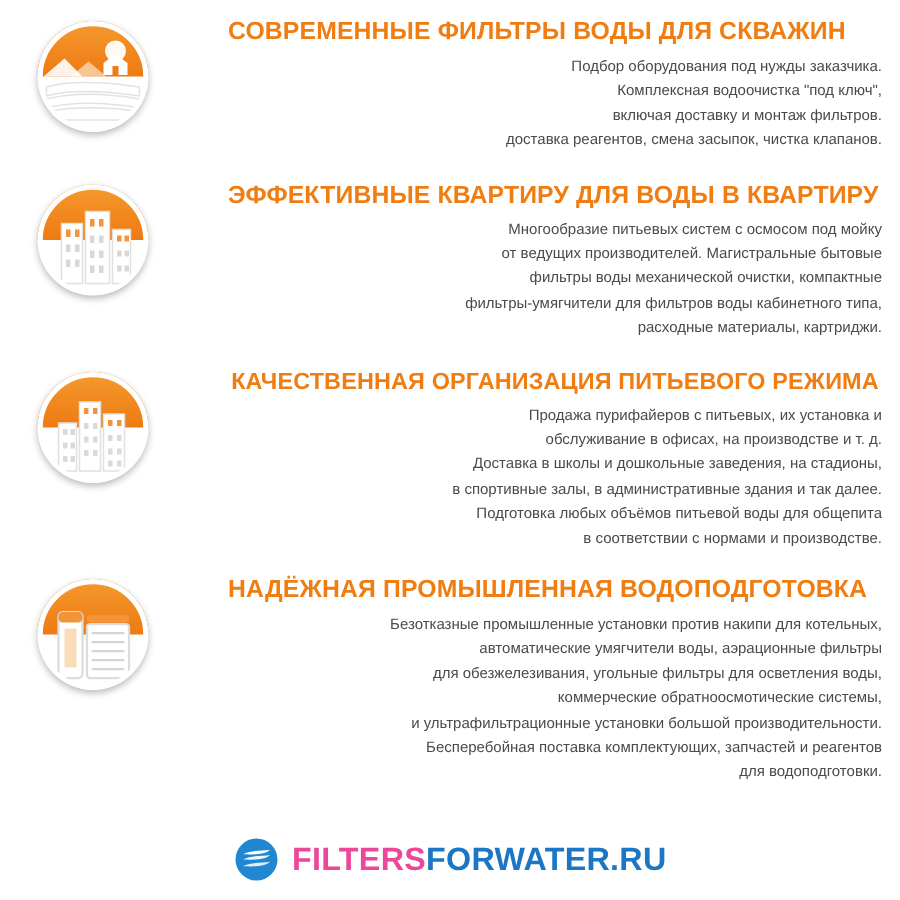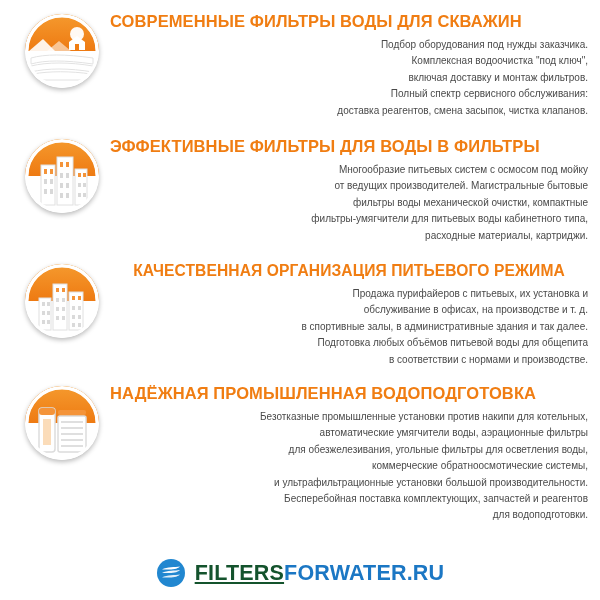--- a/index.html
+++ b/index.html
@@ -17,20 +17,21 @@
     position: relative;
     width: 600px;
     height: 600px;
     box-sizing: border-box;
   }
   .section {
     display: flex;
     align-items: flex-start;
     padding: 0 12px 0 14px;
     box-sizing: border-box;
+    gap: 42px;
   }
   .icon-col {
     width: 96px;
     flex: 0 0 96px;
     display: flex;
     justify-content: center;
     padding-top: 4px;
   }
   .text-col {
     flex: 1 1 auto;
@@ -107,22 +108,21 @@
     height: 30px;
     flex: 0 0 30px;
   }
   .logo-text {
     font-size: 21.5px;
     font-weight: bold;
     letter-spacing: 0.2px;
     color: #1b77c4;
   }
   .logo-text .orange {
-    color: #14532d;
-    text-decoration: underline;
+    color: #ec4899;
   }
 </style>
 </head>
 <body>
 
 <div class="page">
 
   <div class="section" style="margin-top:10px;">
     <div class="icon-col">
       <div class="badge">
@@ -146,21 +146,20 @@
         </svg>
         <div class="ring"></div>
       </div>
     </div>
     <div class="text-col">
       <div class="sec-title">СОВРЕМЕННЫЕ ФИЛЬТРЫ ВОДЫ ДЛЯ СКВАЖИН</div>
       <div class="sec-body">
         <div>Подбор оборудования под нужды заказчика.</div>
         <div>Комплексная водоочистка "под ключ",</div>
         <div>включая доставку и монтаж фильтров.</div>
-        <div>Полный спектр сервисного обслуживания:</div>
         <div>доставка реагентов, смена засыпок, чистка клапанов.</div>
       </div>
     </div>
   </div>
 
   <div class="section" style="margin-top:16px;">
     <div class="icon-col">
       <div class="badge">
         <div class="top-fill"></div>
         <svg viewBox="0 0 74 74">
@@ -191,26 +190,26 @@
             <rect x="53" y="44" width="3" height="4"></rect>
               <rect x="58" y="44" width="3" height="4"></rect>
             <rect x="53" y="54" width="3" height="4"></rect>
               <rect x="58" y="54" width="3" height="4"></rect>
           </g>
         </svg>
         <div class="ring"></div>
       </div>
     </div>
     <div class="text-col">
-      <div class="sec-title">ЭФФЕКТИВНЫЕ ФИЛЬТРЫ ДЛЯ ВОДЫ В ФИЛЬТРЫ</div>
+      <div class="sec-title">ЭФФЕКТИВНЫЕ КВАРТИРУ ДЛЯ ВОДЫ В КВАРТИРУ</div>
       <div class="sec-body">
         <div>Многообразие питьевых систем с осмосом под мойку</div>
         <div>от ведущих производителей. Магистральные бытовые</div>
         <div>фильтры воды механической очистки, компактные</div>
-        <div>фильтры-умягчители для питьевых воды кабинетного типа,</div>
+        <div>фильтры-умягчители для фильтров воды кабинетного типа,</div>
         <div>расходные материалы, картриджи.</div>
       </div>
     </div>
   </div>
 
   <div class="section" style="margin-top:16px;">
     <div class="icon-col">
       <div class="badge">
         <div class="top-fill"></div>
         <svg viewBox="0 0 74 74">
@@ -246,20 +245,21 @@
           </g>
         </svg>
         <div class="ring"></div>
       </div>
     </div>
     <div class="text-col">
       <div class="sec-title small">КАЧЕСТВЕННАЯ ОРГАНИЗАЦИЯ ПИТЬЕВОГО РЕЖИМА</div>
       <div class="sec-body">
         <div>Продажа пурифайеров с питьевых, их установка и</div>
         <div>обслуживание в офисах, на производстве и т. д.</div>
+        <div>Доставка в школы и дошкольные заведения, на стадионы,</div>
         <div>в спортивные залы, в административные здания и так далее.</div>
         <div>Подготовка любых объёмов питьевой воды для общепита</div>
         <div>в соответствии с нормами и производстве.</div>
       </div>
     </div>
   </div>
 
   <div class="section" style="margin-top:14px;">
     <div class="icon-col">
       <div class="badge">

